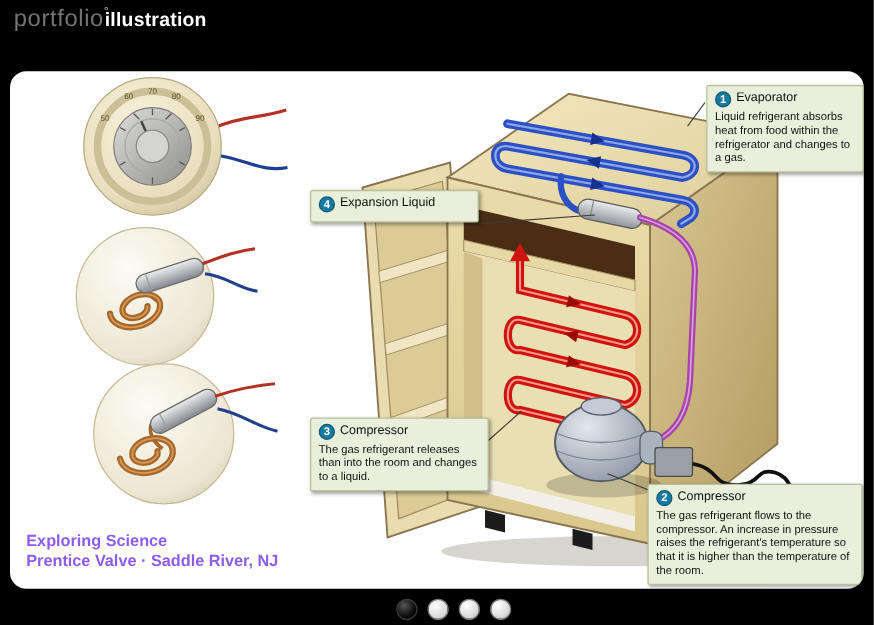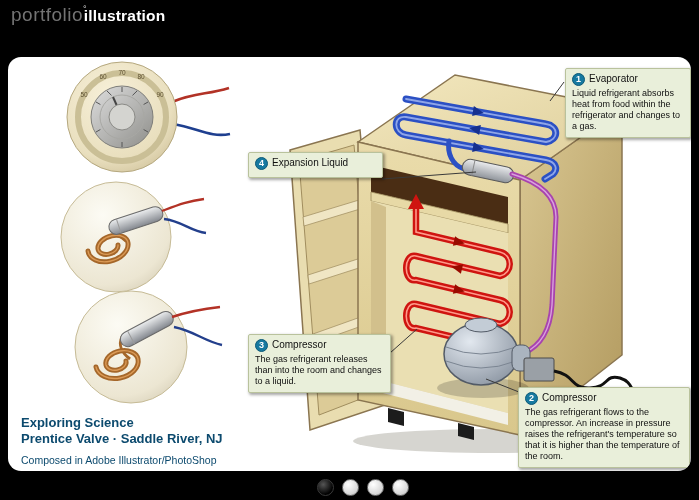--- a/index.html
+++ b/index.html
@@ -32,21 +32,21 @@
   .badge{width:13px;height:13px;border-radius:50%;background:#1679a0;color:#fff;
          font-size:9px;font-weight:700;display:flex;align-items:center;justify-content:center;
          flex:0 0 13px;border:1px solid #0c5a78;line-height:1}
   .callout .title{font-weight:400;font-size:10px}
   #c1{left:557px;top:11px;width:126px}
   #c4{left:240px;top:95px;width:135px}
   #c3{left:240px;top:277px;width:143px}
   #c2{left:510px;top:330px;width:172px}
 
   
-  .footer{position:absolute;left:13px;top:358px;color:#0c4a6e}
+  .footer{position:absolute;left:13px;top:368px;color:#8b5cf6}
   .footer .b{font-size:13px;font-weight:700;line-height:16px}
   .footer .s{font-size:10.5px;line-height:13px}
   .footer .gap{height:7px}
 
   
   .pager{position:absolute;left:317px;top:479px;display:flex;gap:8px}
   .dot{width:17px;height:17px;border-radius:50%}
   .dot.active{background:radial-gradient(circle at 35% 30%,#555,#000 70%);border:1px solid #3a3a3a}
   .dot.idle{background:radial-gradient(circle at 35% 30%,#fff,#d6d6d6 70%,#9a9a9a);border:1px solid #777}
 </style>
@@ -260,21 +260,20 @@
       <span class="badge">2</span>
       <span class="title">Compressor</span>
     </div>
     <div class="bd">The gas refrigerant flows to the compressor. An increase in pressure raises the refrigerant's temperature so that it is higher than the temperature of the room.</div>
   </div>
 
   <div class="footer">
     <div class="b">Exploring Science</div>
     <div class="b">Prentice Valve · Saddle River, NJ</div>
     <div class="gap"></div>
-    <div class="s">Composed in Adobe Illustrator/PhotoShop</div>
   </div>
 </div>
 
 <div class="pager">
   <div class="dot active"></div>
   <div class="dot idle"></div>
   <div class="dot idle"></div>
   <div class="dot idle"></div>
 </div>
 

